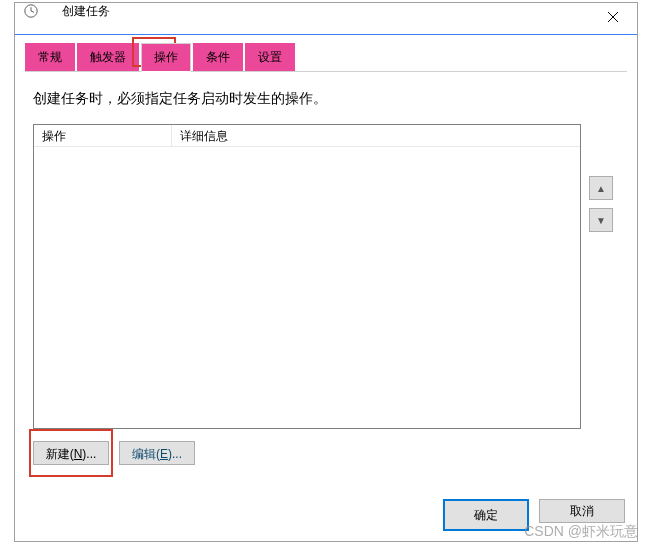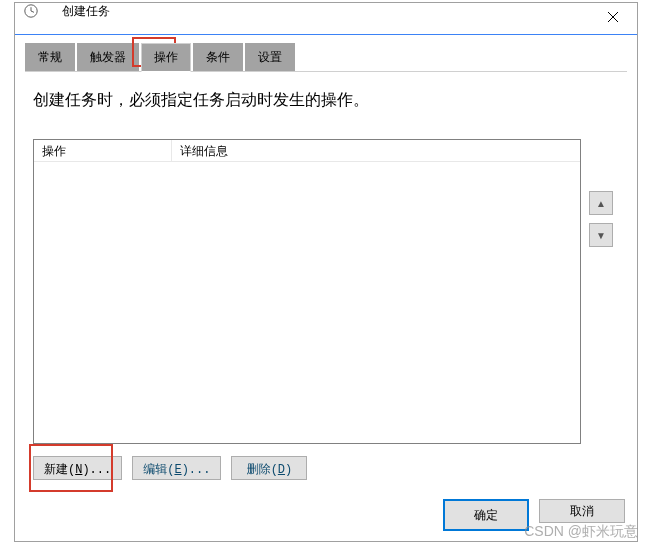--- a/index.html
+++ b/index.html
@@ -42,21 +42,21 @@
       padding: 8px 10px 0 10px;
       position: relative;
     }
     .tab {
       padding: 5px 12px 5px 12px;
       font-size: 12px;
       border: 1px solid transparent;
       margin-right: 2px;
       cursor: pointer;
       position: relative;
-      background: #a3a3a3;
+      background: #ec4899;
     }
     .tab.active {
       border: 1px solid #d0d0d0;
       border-bottom: 1px solid #fff;
       z-index: 2;
     }
     .tab-line {
       position: absolute;
       left: 10px; right: 10px;
       bottom: 0;
@@ -67,21 +67,21 @@
     .highlight-tab {
       position: absolute;
       border: 2px solid #d43b2c;
       pointer-events: none;
     }
     .content {
       padding: 18px 18px 8px 18px;
       height: calc(100% - 90px);
       position: relative;
     }
-    .desc { color: #000; font-size: 16px; margin-bottom: 28px; }
+    .desc { color: #000; font-size: 14px; margin-bottom: 16px; }
     .main-row {
       display: flex;
       gap: 8px;
     }
     .listbox {
       border: 1px solid #808080;
       width: 548px;
       height: 305px;
       background: #fff;
     }
@@ -112,21 +112,21 @@
       font-size: 10px;
       color: #555;
     }
     .action-btns {
       display: flex;
       gap: 10px;
       margin-top: 12px;
       position: relative;
     }
     .btn {
-      font-family: Liberation Mono, monospace;
+      font-family: Liberation Sans, sans-serif;
       font-size: 12px;
       padding: 4px 10px;
       min-width: 76px;
       height: 24px;
       border: 1px solid #adadad;
       background: #e1e1e1;
       cursor: pointer;
     }
     .btn:disabled {
       color: #0c4a6e;
@@ -219,21 +219,20 @@
         </div>
         <div class="arrow-btn">
           <span>▼</span>
         </div>
       </div>
     </div>
 
     <div class="action-btns">
       <button class="btn"><span>新建(</span><u>N</u><span>)...</span></button>
       <button class="btn" disabled=""><span>编辑(</span><u>E</u><span>)...</span></button>
-      <button class="btn" disabled=""><span>删除(</span><u>D</u><span>)</span></button>
       <div class="highlight-new" style="left:-4px; top:-12px; width:84px; height:48px;"></div>
     </div>
   </div>
 
   <div class="footer">
     <button class="ok-btn">确定</button>
     <button class="cancel-btn">取消</button>
   </div>
 </div>
 

